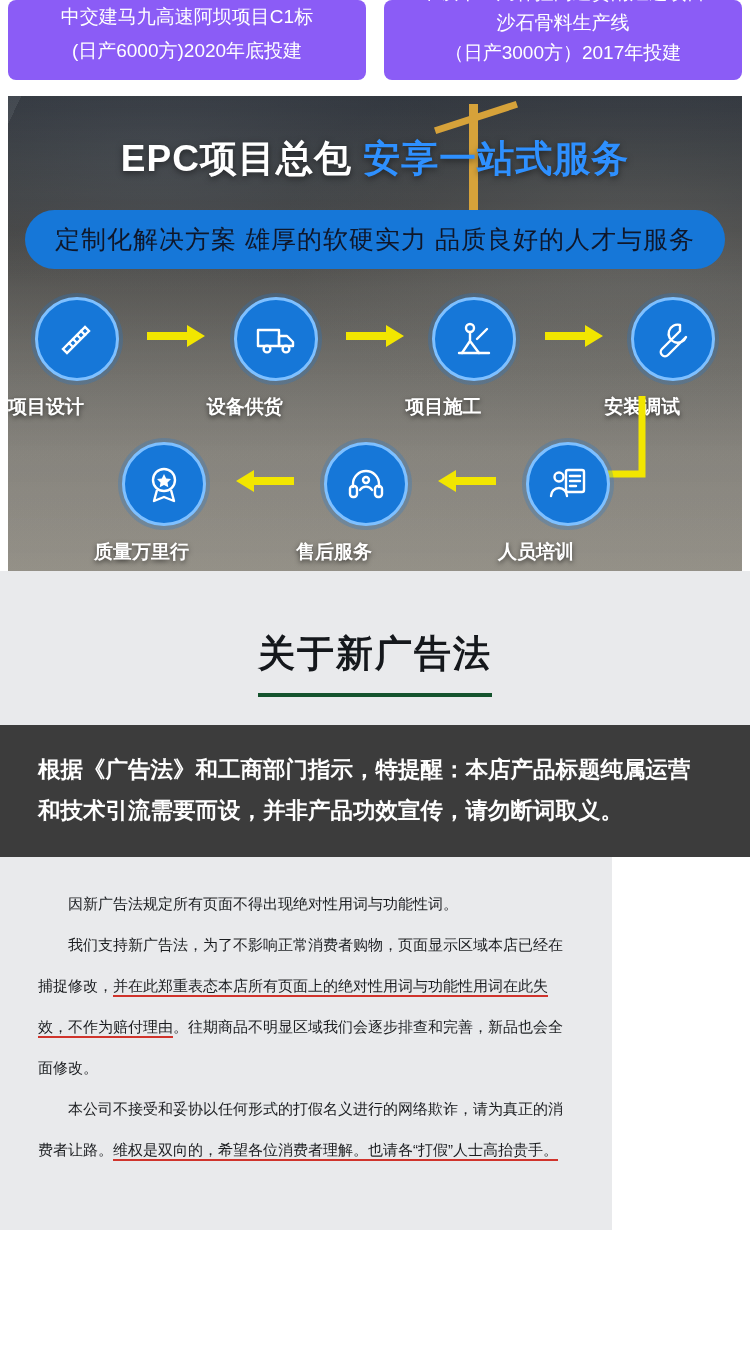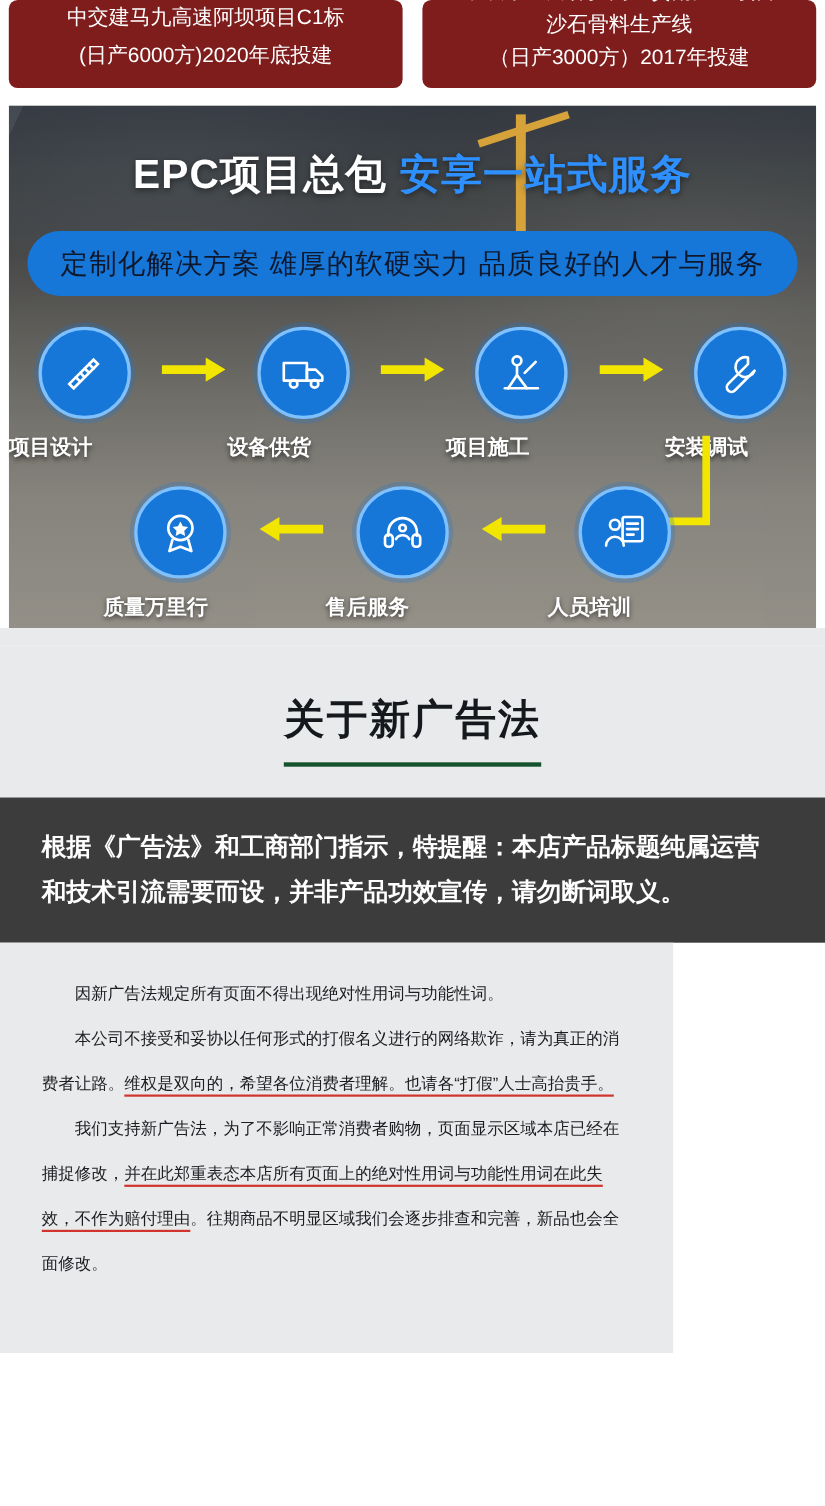--- a/index.html
+++ b/index.html
@@ -22,21 +22,21 @@
   
   .top-cards {
     display: flex;
     gap: 18px;
     padding: 0 8px;
     box-sizing: border-box;
     width: 750px;
   }
   .proj-card {
     flex: 1 1 0;
-    background: #7f1d1d;
+    background: #8b5cf6;
     border-radius: 8px;
     color: #fff;
     text-align: center;
     font-size: 19px;
     line-height: 34px;
     padding: 0 6px 10px 6px;
     box-sizing: border-box;
     height: 80px;
     overflow: hidden;
   }
@@ -365,20 +365,20 @@
     <h2>关于新广告法</h2>
   </div>
 
   <div class="notice">根据《广告法》和工商部门指示，特提醒：本店产品标题纯属运营和技术引流需要而设，并非产品功效宣传，请勿断词取义。</div>
 
   <div class="body-text">
     <p>
       <span>因新广告法规定所有页面不得出现绝对性用词与功能性词。</span>
     </p>
     <p>
+      <span>我们支持新广告法，为了不影响正常消费者购物，页面显示区域本店已经在捕捉修改，</span><span class="u">并在此郑重表态本店所有页面上的绝对性用词与功能性用词在此失效，不作为赔付理由</span><span>。往期商品不明显区域我们会逐步排查和完善，新品也会全面修改。</span>
+    </p>
+    <p>
       <span>本公司不接受和妥协以任何形式的打假名义进行的网络欺诈，请为真正的消费者让路。</span><span class="u">维权是双向的，希望各位消费者理解。也请各“打假”人士高抬贵手。</span>
     </p>
-    <p>
-      <span>我们支持新广告法，为了不影响正常消费者购物，页面显示区域本店已经在捕捉修改，</span><span class="u">并在此郑重表态本店所有页面上的绝对性用词与功能性用词在此失效，不作为赔付理由</span><span>。往期商品不明显区域我们会逐步排查和完善，新品也会全面修改。</span>
-    </p>
   </div>
 
 </div>
 
 </body></html>

